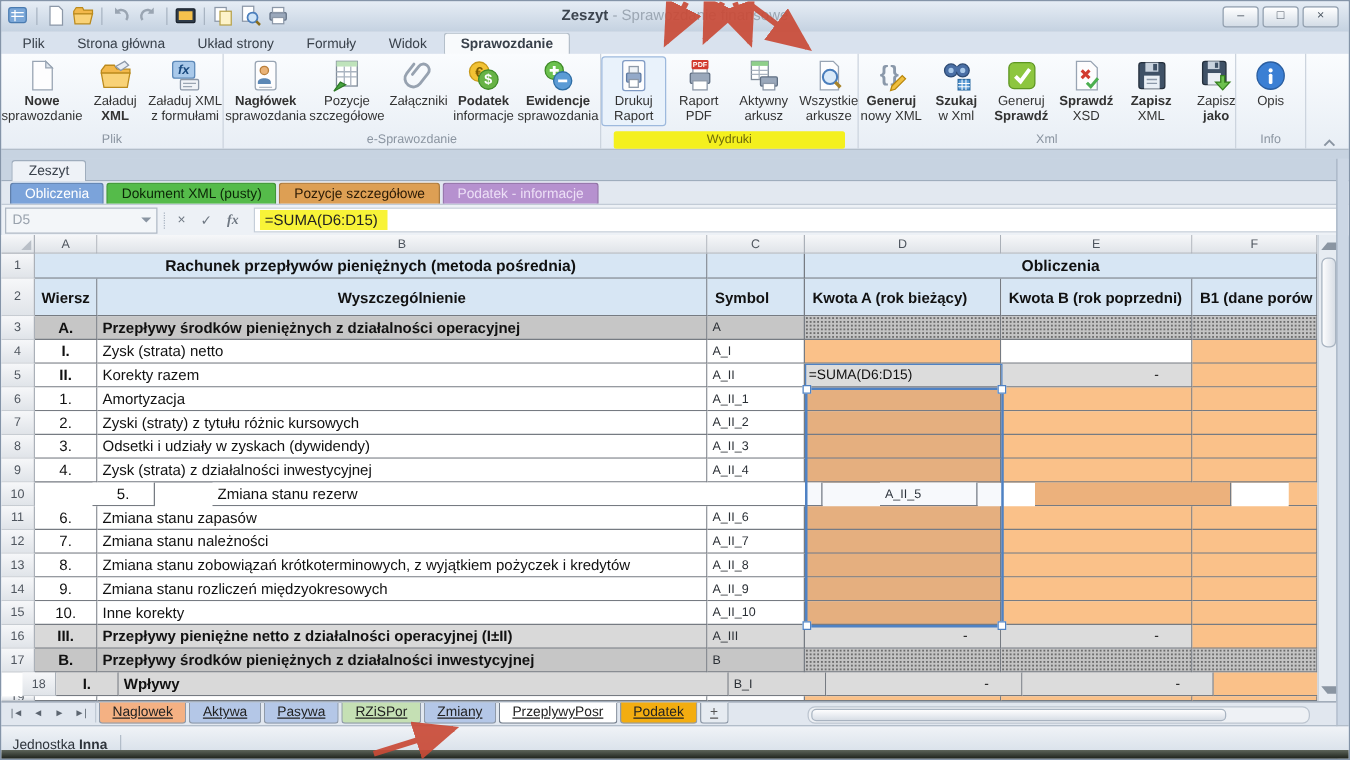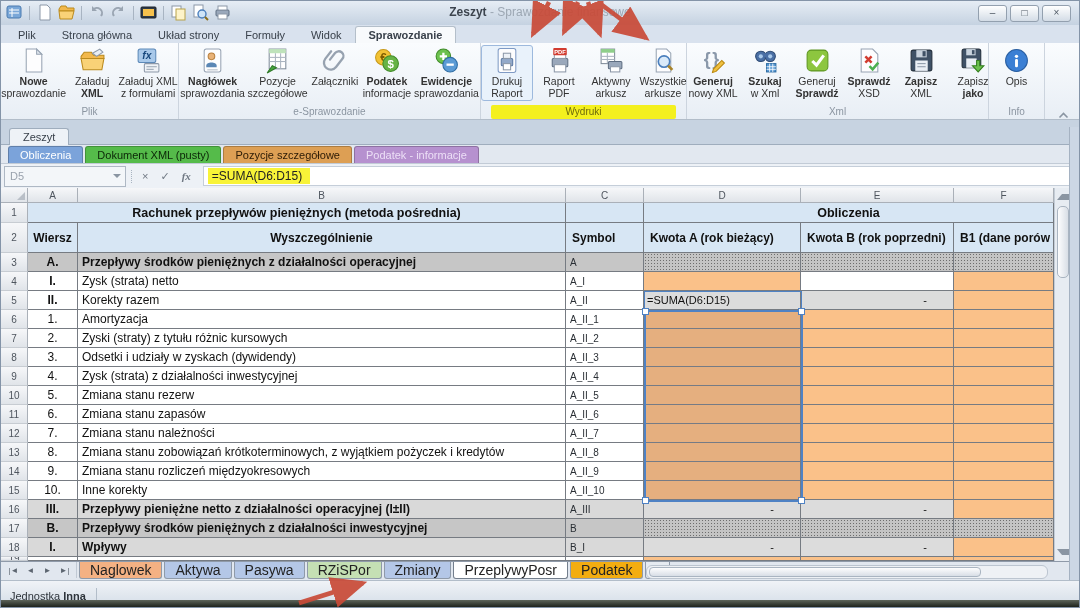--- a/index.html
+++ b/index.html
@@ -84,21 +84,21 @@
   .varrow{position:absolute;left:2px;width:10px;height:0;border-left:5px solid transparent;border-right:5px solid transparent;}
   .va-up{top:6px;border-bottom:6px solid #8a95a2;}
   .va-dn{bottom:6px;border-top:6px solid #8a95a2;}
   .vthumb{position:absolute;left:2px;top:18px;width:10px;height:70px;background:linear-gradient(90deg,#fdfdfe,#d8dee6);border:1px solid #a9b4c1;border-radius:5px;}
   .right-chrome{position:absolute;top:126px;left:1068px;right:0;bottom:0;background:#ccd7e5;border-left:1px solid #a5b2c2;}
 
   
   .sheetbar{position:absolute;top:560px;left:0;width:1068px;height:19px;background:#e1e7ef;border-top:1px solid #8f9aa9;display:flex;align-items:flex-start;box-sizing:border-box;}
   .navbtns{display:flex;padding:2px 3px 0 4px;border-right:1px solid #c0c9d4;margin-right:2px;}
   .navbtn{width:17px;font-size:8px;color:#5c6570;text-align:center;line-height:14px;}
-  .stab{height:17px;line-height:16px;padding:0 10px;font-size:14px;color:#222;border:1px solid #8f9aa9;border-top:none;border-radius:0 0 3px 3px;margin-right:2px;box-sizing:border-box;}
+  .stab{height:17px;line-height:16px;padding:0 10px;font-size:11px;color:#222;border:1px solid #8f9aa9;border-top:none;border-radius:0 0 3px 3px;margin-right:2px;box-sizing:border-box;text-decoration:underline;}
   .stab.active{background:#fff;border-color:#737e8c;}
   .stab.add{padding:0 7px;color:#555;}
   .hscroll{position:absolute;left:645px;top:3px;width:400px;height:12px;background:#eef1f5;border:1px solid #bcc5d0;border-radius:6px;}
   .hthumb{position:absolute;left:2px;top:1px;width:330px;height:8px;background:linear-gradient(#fdfdfe,#d8dee6);border:1px solid #a9b4c1;border-radius:4px;}
 
   
   .statusbar{position:absolute;top:579px;left:0;right:0;height:22px;background:linear-gradient(#f0f3f7,#d9e1ea);border-top:1px solid #b2bdc9;font-size:11px;color:#2e343b;display:flex;align-items:flex-end;padding-left:9px;box-sizing:border-box;}
   .status-sep{width:1px;height:14px;background:#b2bdc9;margin-left:10px;}
   .bottomstrip{position:absolute;bottom:0;left:0;right:0;height:7px;background:linear-gradient(#5d645a,#1e231c);}
 
@@ -504,21 +504,21 @@
         </div>
         <div class="grow" style="height: 19px;">
           <div class="cell cnum">9</div>
           <div class="cell cA bg-white">4.</div>
           <div class="cell cB bg-white">Zysk (strata) z działalności inwestycyjnej</div>
           <div class="cell cC bg-white">A_II_4</div>
           <div class="cell bg-orange-sel"></div>
           <div class="cell bg-orange"></div>
           <div class="cell bg-orange"></div>
         </div>
-        <div class="grow" style="height: 19px;">
+        <div class="grow" style="height: 19px; gap: 46px;">
           <div class="cell cnum">10</div>
           <div class="cell cA bg-white">5.</div>
           <div class="cell cB bg-white">Zmiana stanu rezerw</div>
           <div class="cell cC bg-white">A_II_5</div>
           <div class="cell bg-orange-sel"></div>
           <div class="cell bg-orange"></div>
           <div class="cell bg-orange"></div>
         </div>
         <div class="grow" style="height: 19px;">
           <div class="cell cnum">11</div>
@@ -576,21 +576,21 @@
         </div>
         <div class="grow" style="height: 19px;">
           <div class="cell cnum">17</div>
           <div class="cell cA rb-dark b">B.</div>
           <div class="cell cB rb-dark b">Przepływy środków pieniężnych z działalności inwestycyjnej</div>
           <div class="cell cC rb-dark">B</div>
           <div class="cell bg-hatch"></div>
           <div class="cell bg-hatch"></div>
           <div class="cell bg-hatch"></div>
         </div>
-        <div class="grow" style="height: 19px;">
+        <div class="grow" style="height: 19px; padding-left: 17px;">
           <div class="cell cnum">18</div>
           <div class="cell cA rb-light b">I.</div>
           <div class="cell cB rb-light b">Wpływy</div>
           <div class="cell cC rb-light">B_I</div>
           <div class="cell bg-gray dash">-</div>
           <div class="cell bg-gray dash">-</div>
           <div class="cell bg-orange"></div>
         </div>
         <div class="grow" style="height: 4px;">
           <div class="cell cnum">19</div>

